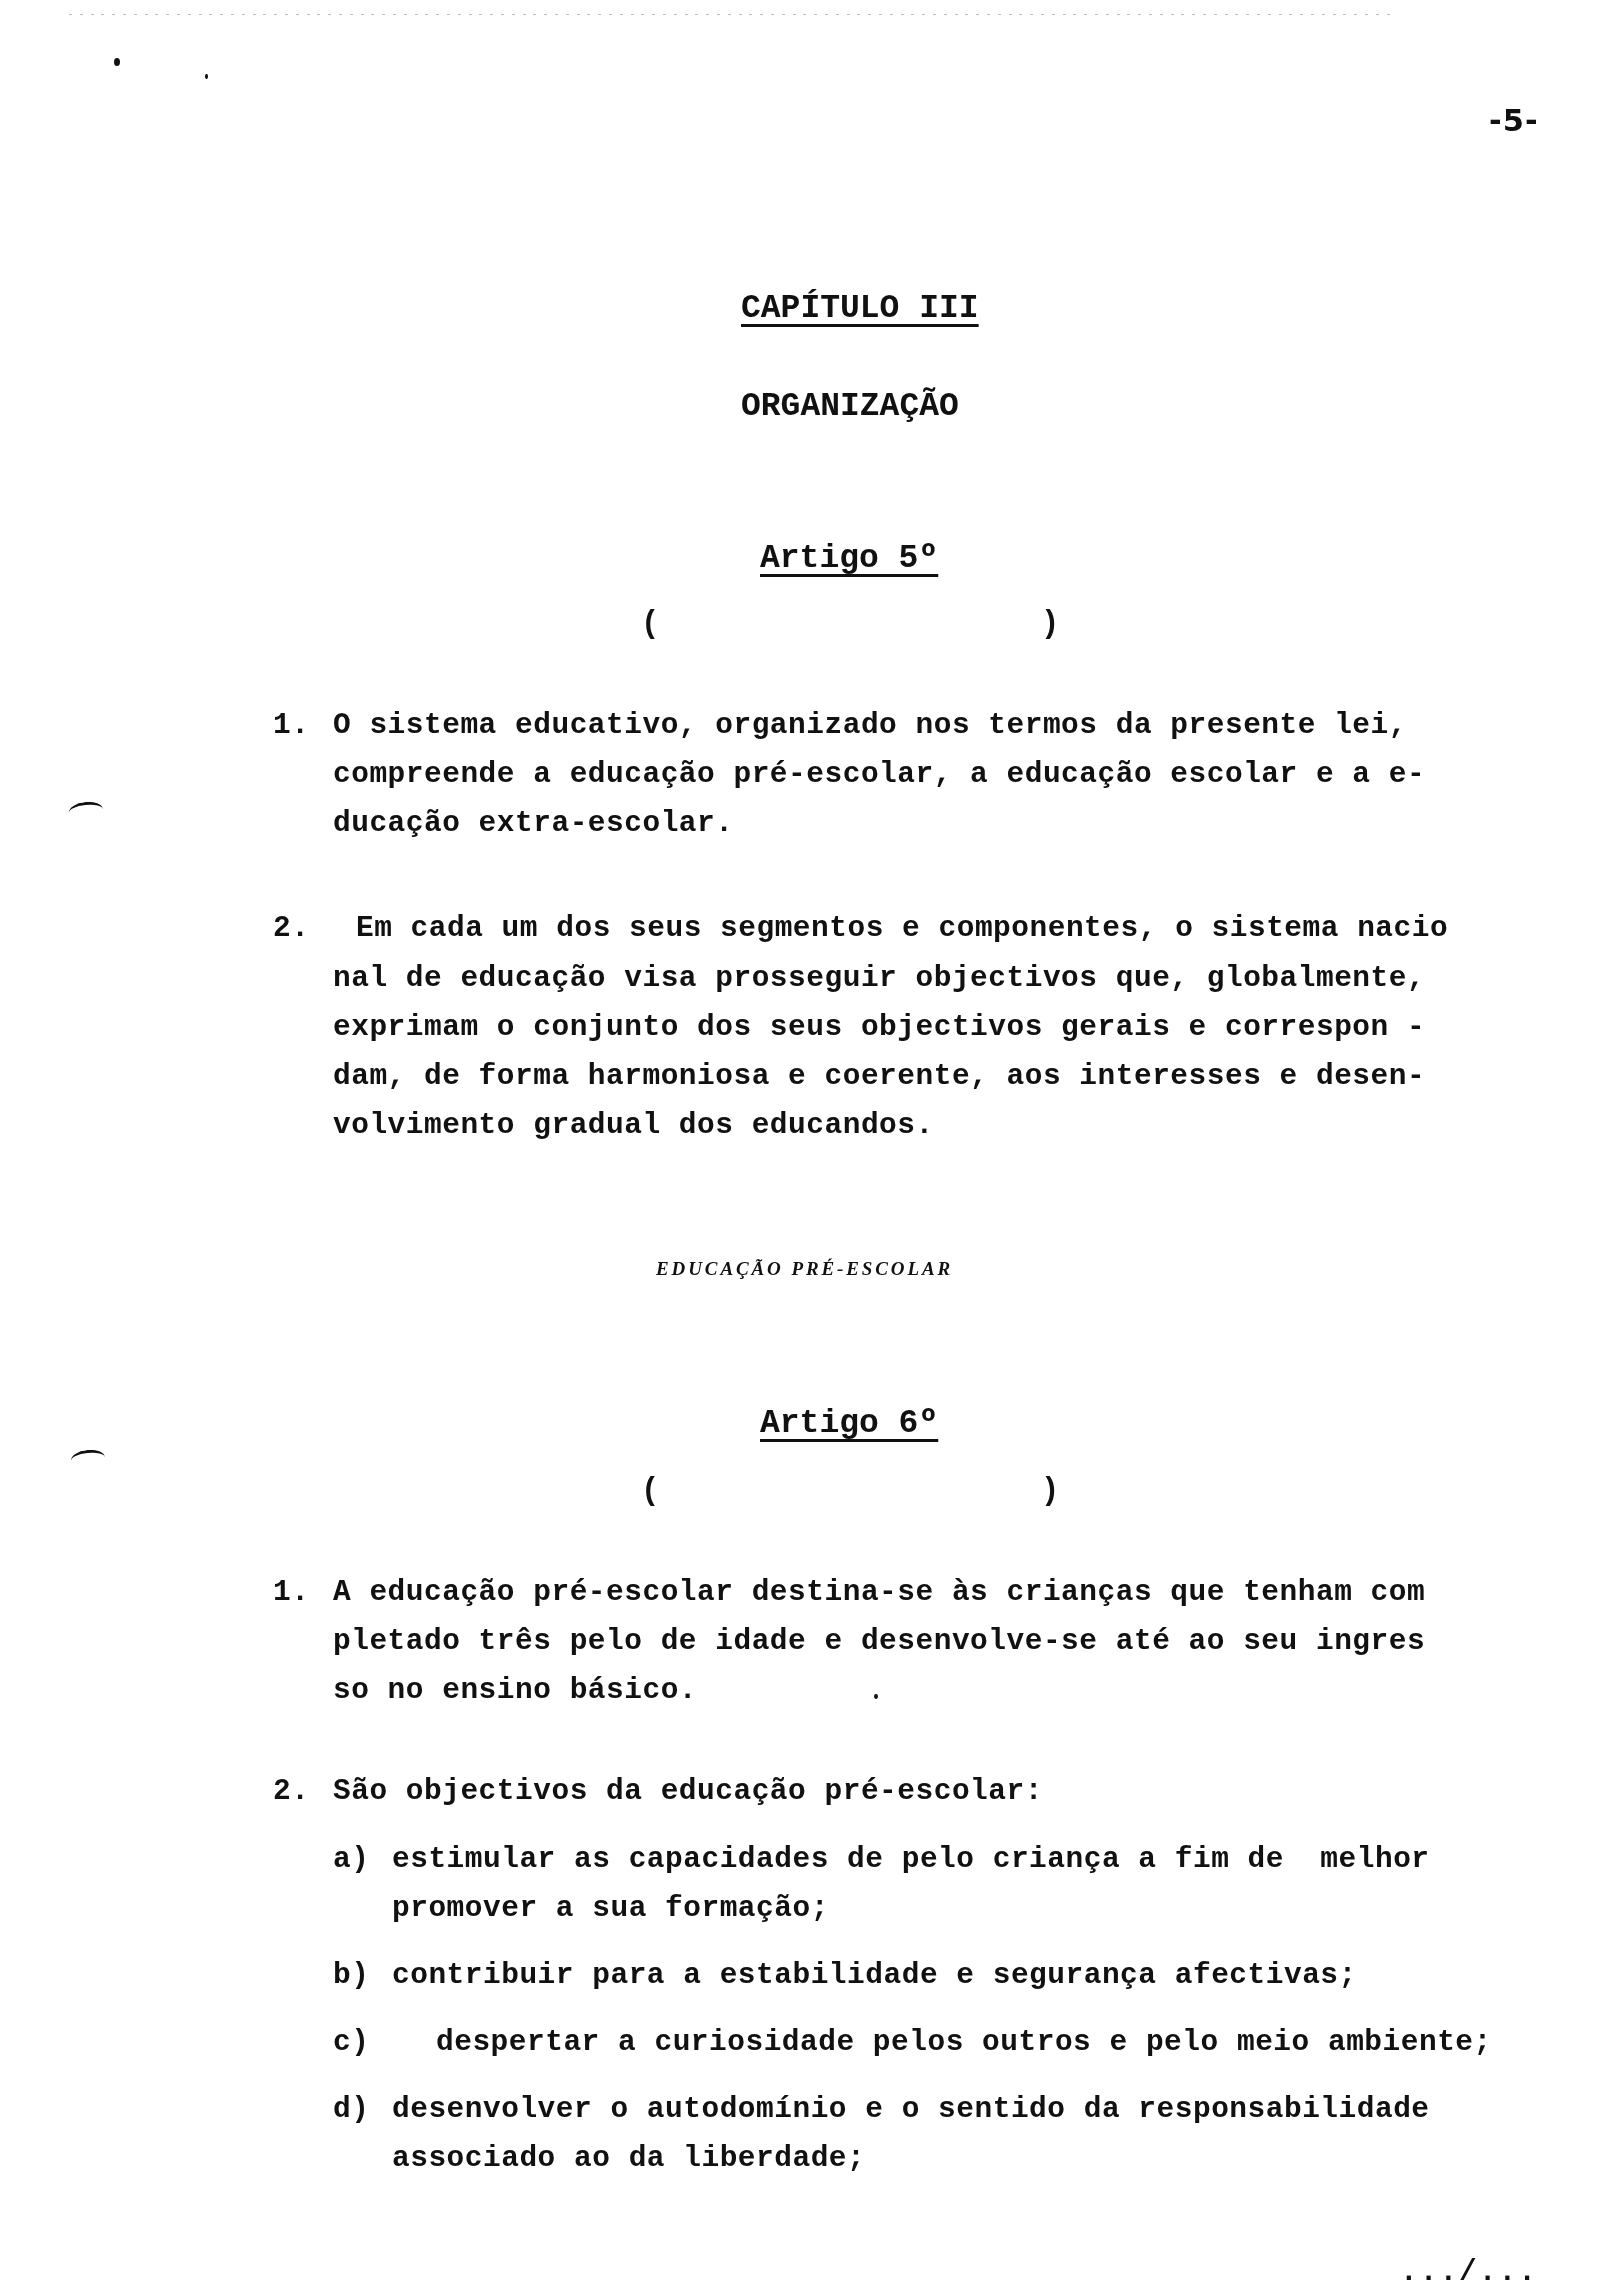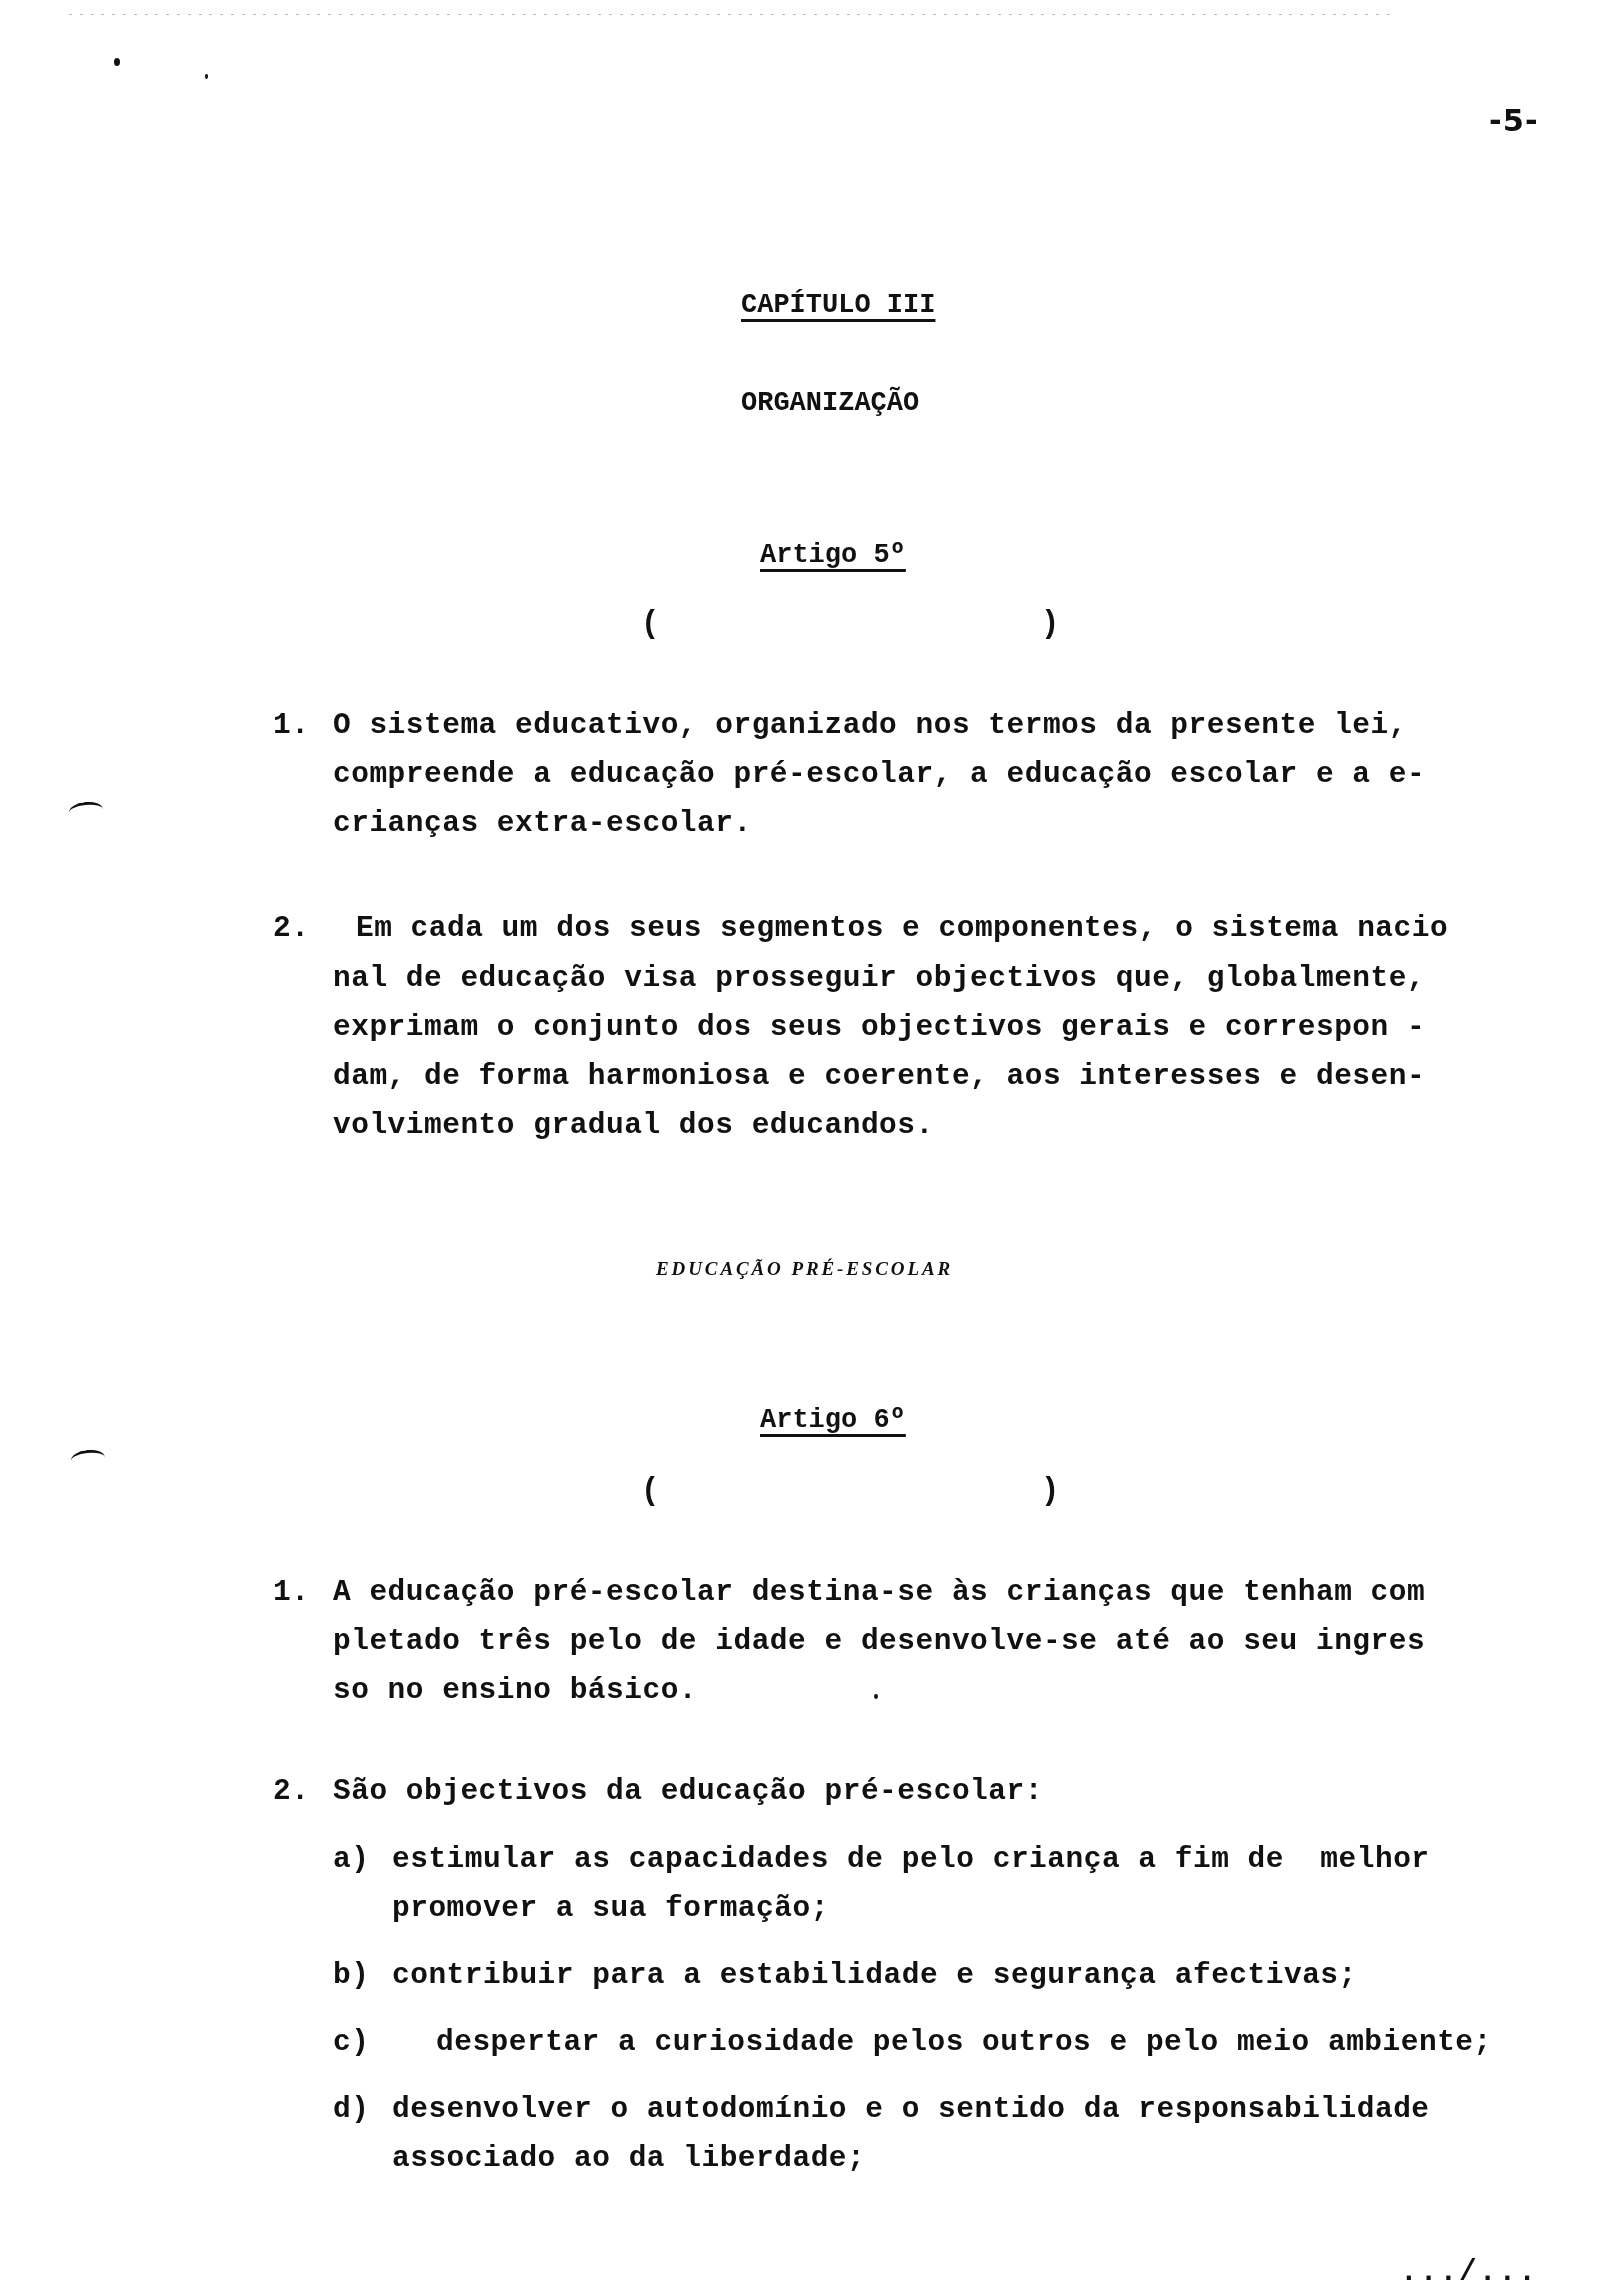--- a/index.html
+++ b/index.html
@@ -2,21 +2,21 @@
 <html style="font-size:7.9px"><head>
 <meta charset="utf-8">
 <style>
   html, body { margin: 0; padding: 0; background: #ffffff; }
   body { width: 1612px; height: 2295px; position: relative; overflow: hidden;
          font-family: "Liberation Mono", "DejaVu Sans Mono", monospace; color: #111; }
   .page { position: absolute; inset: 0; }
   .mono { font-family: "Liberation Mono", "DejaVu Sans Mono", monospace; font-weight: bold; }
   .abs { position: absolute; white-space: pre; }
   .pagenum { left: 1489px; top: 103px; font-size: 30.5px; font-family: "DejaVu Sans", sans-serif; font-weight: bold; letter-spacing: 1px; }
-  .heading { font-size: 27px; }
+  .heading { font-size: 33px; }
   .uline { text-decoration: underline; text-decoration-thickness: 3.4px; text-underline-offset: 6.9px; }
   .italic { font-style: italic; font-family: "Liberation Serif", "DejaVu Serif", serif; font-weight: bold; letter-spacing: 2.9px; font-size: 19px; }
   .line { position: absolute; white-space: pre; font-size: 29.5px; letter-spacing: 0.5px; }
   .paren { font-size: 30.5px; }
   .mark { position: absolute; border-top: 3.9px solid #111; border-radius: 50% 50% 0 0; width: 34px; height: 14.7px; transform: rotate(-6deg); }
   .speck { position: absolute; width: 3.9px; height: 4.9px; background: #111; border-radius: 50%; }
   .scanline { position: absolute; left: 69px; top: 13.8px; width: 1327px; height: 1px; background: repeating-linear-gradient(90deg, #bbb 0 2.9px, transparent 2.9px 10.8px); }
 </style>
 </head>
 <body>
@@ -36,21 +36,21 @@
   <div class="abs mono heading" style="left:741px;top:388px;">ORGANIZAÇÃO</div>
 
   <div class="abs mono heading uline" style="left:760px;top:540px;">Artigo 5º</div>
   <div class="abs mono paren" style="left:641px;top:607px;">(</div>
   <div class="abs mono paren" style="left:1041px;top:607px;">)</div>
 
   <div>
     <div class="line mono" style="left:273px;top:708px;">1.</div>
     <div class="line mono" style="left:333px;top:708px;">O sistema educativo, organizado nos termos da presente lei,</div>
     <div class="line mono" style="left:333px;top:757px;">compreende a educação pré-escolar, a educação escolar e a e-</div>
-    <div class="line mono" style="left:333px;top:806px;">crianças extra-escolar.</div>
+    <div class="line mono" style="left:333px;top:806px;">ducação extra-escolar.</div>
   </div>
 
   <div>
     <div class="line mono" style="left:273px;top:911px;">2.</div>
     <div class="line mono" style="left:333px;top:911px;margin-left:23px;">Em cada um dos seus segmentos e componentes, o sistema nacio</div>
     <div class="line mono" style="left:333px;top:961px;">nal de educação visa prosseguir objectivos que, globalmente,</div>
     <div class="line mono" style="left:333px;top:1010px;">exprimam o conjunto dos seus objectivos gerais e correspon -</div>
     <div class="line mono" style="left:333px;top:1059px;">dam, de forma harmoniosa e coerente, aos interesses e desen-</div>
     <div class="line mono" style="left:333px;top:1108px;">volvimento gradual dos educandos.</div>
   </div>

